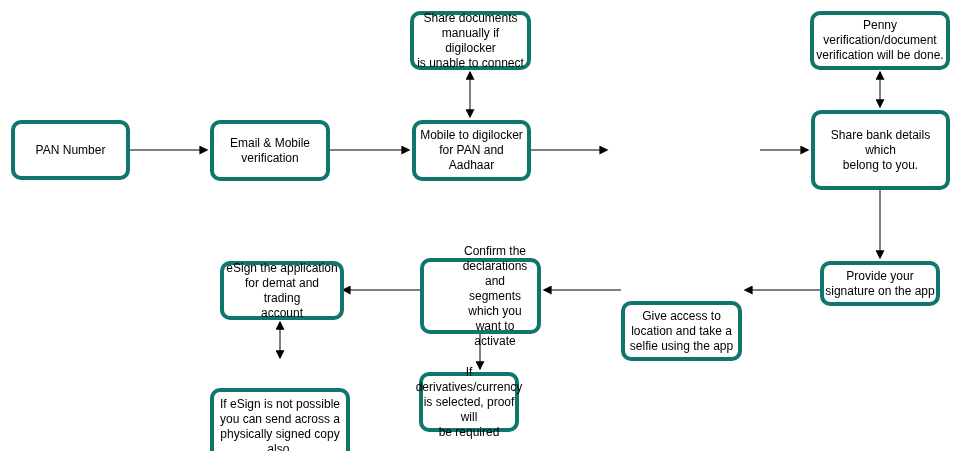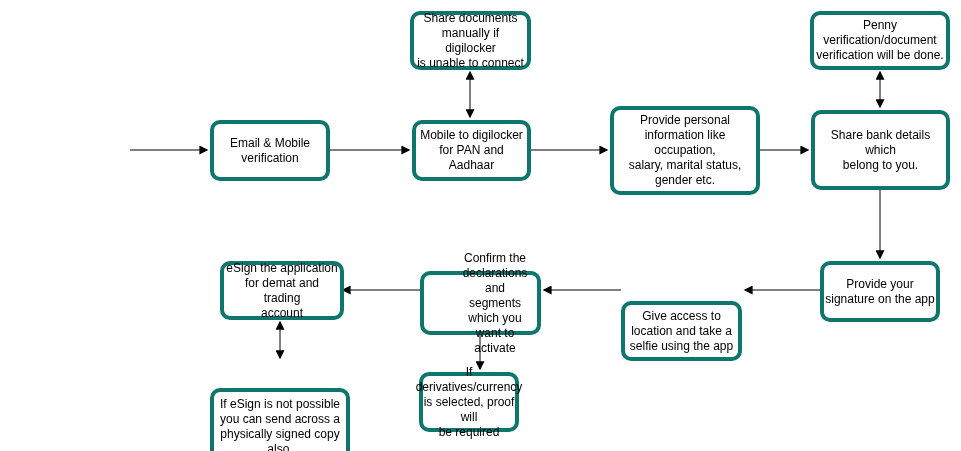--- a/index.html
+++ b/index.html
@@ -34,23 +34,23 @@
     padding: 2px 1px;
   }
   
   .n-pan        { left: 11px;  top: 120px; width: 119px; height: 60px; }
   .n-email      { left: 210px; top: 120px; width: 120px; height: 61px; }
   .n-sharedocs  { left: 410px; top: 11px;  width: 121px; height: 59px; }
   .n-digilocker { left: 412px; top: 120px; width: 119px; height: 61px; }
   .n-personal   { left: 610px; top: 106px; width: 150px; height: 89px; }
   .n-penny      { left: 810px; top: 11px;  width: 140px; height: 59px; }
   .n-bank       { left: 811px; top: 110px; width: 139px; height: 80px; }
-  .n-signature  { left: 820px; top: 261px; width: 120px; height: 61px; }
+  .n-signature  { left: 820px; top: 261px; width: 120px; height: 45px; }
   .n-selfie     { left: 621px; top: 261px; width: 121px; height: 60px; margin-top: 40px; }
-  .n-confirm    { left: 420px; top: 271px; width: 121px; height: 64px; padding-left: 30px; }
+  .n-confirm    { left: 420px; top: 258px; width: 121px; height: 76px; padding-left: 30px; }
   .n-esign      { left: 220px; top: 261px; width: 124px; height: 59px; }
   .n-physical   { left: 210px; top: 361px; width: 140px; height: 77px; margin-top: 27px; }
   .n-proof      { left: 419px; top: 372px; width: 100px; height: 60px; }
 </style>
 </head>
 <body>
 
 <div class="canvas">
 
   <svg class="edges-layer" width="961" height="451" viewBox="0 0 961 451" xmlns="http://www.w3.org/2000/svg">
@@ -68,31 +68,28 @@
       <line x1="880" y1="72" x2="880" y2="107" marker-start="url(#ah)" marker-end="url(#ah)"></line>
       <line x1="880" y1="190" x2="880" y2="258" marker-end="url(#ah)"></line>
       <line x1="820" y1="290" x2="745" y2="290" marker-end="url(#ah)"></line>
       <line x1="621" y1="290" x2="544" y2="290" marker-end="url(#ah)"></line>
       <line x1="420" y1="290" x2="343" y2="290" marker-end="url(#ah)"></line>
       <line x1="280" y1="322" x2="280" y2="358" marker-start="url(#ah)" marker-end="url(#ah)"></line>
       <line x1="480" y1="324" x2="480" y2="369" marker-start="url(#ah)" marker-end="url(#ah)"></line>
     </g>
   </svg>
 
+  <div class="node n-pan">PAN Number</div>
   <div class="node n-email">Email &amp; Mobile
 verification</div>
   <div class="node n-sharedocs">Share documents
 manually if digilocker
 is unable to connect</div>
   <div class="node n-digilocker">Mobile to digilocker
 for PAN and Aadhaar</div>
-  <div class="node n-personal">Provide personal
-information like occupation,
-salary, marital status,
-gender etc.</div>
   <div class="node n-bank">Share bank details which
 belong to you.</div>
   <div class="node n-penny">Penny
 verification/document
 verification will be done.</div>
   <div class="node n-signature">Provide your
 signature on the app</div>
   <div class="node n-selfie">Give access to
 location and take a
 selfie using the app</div>

